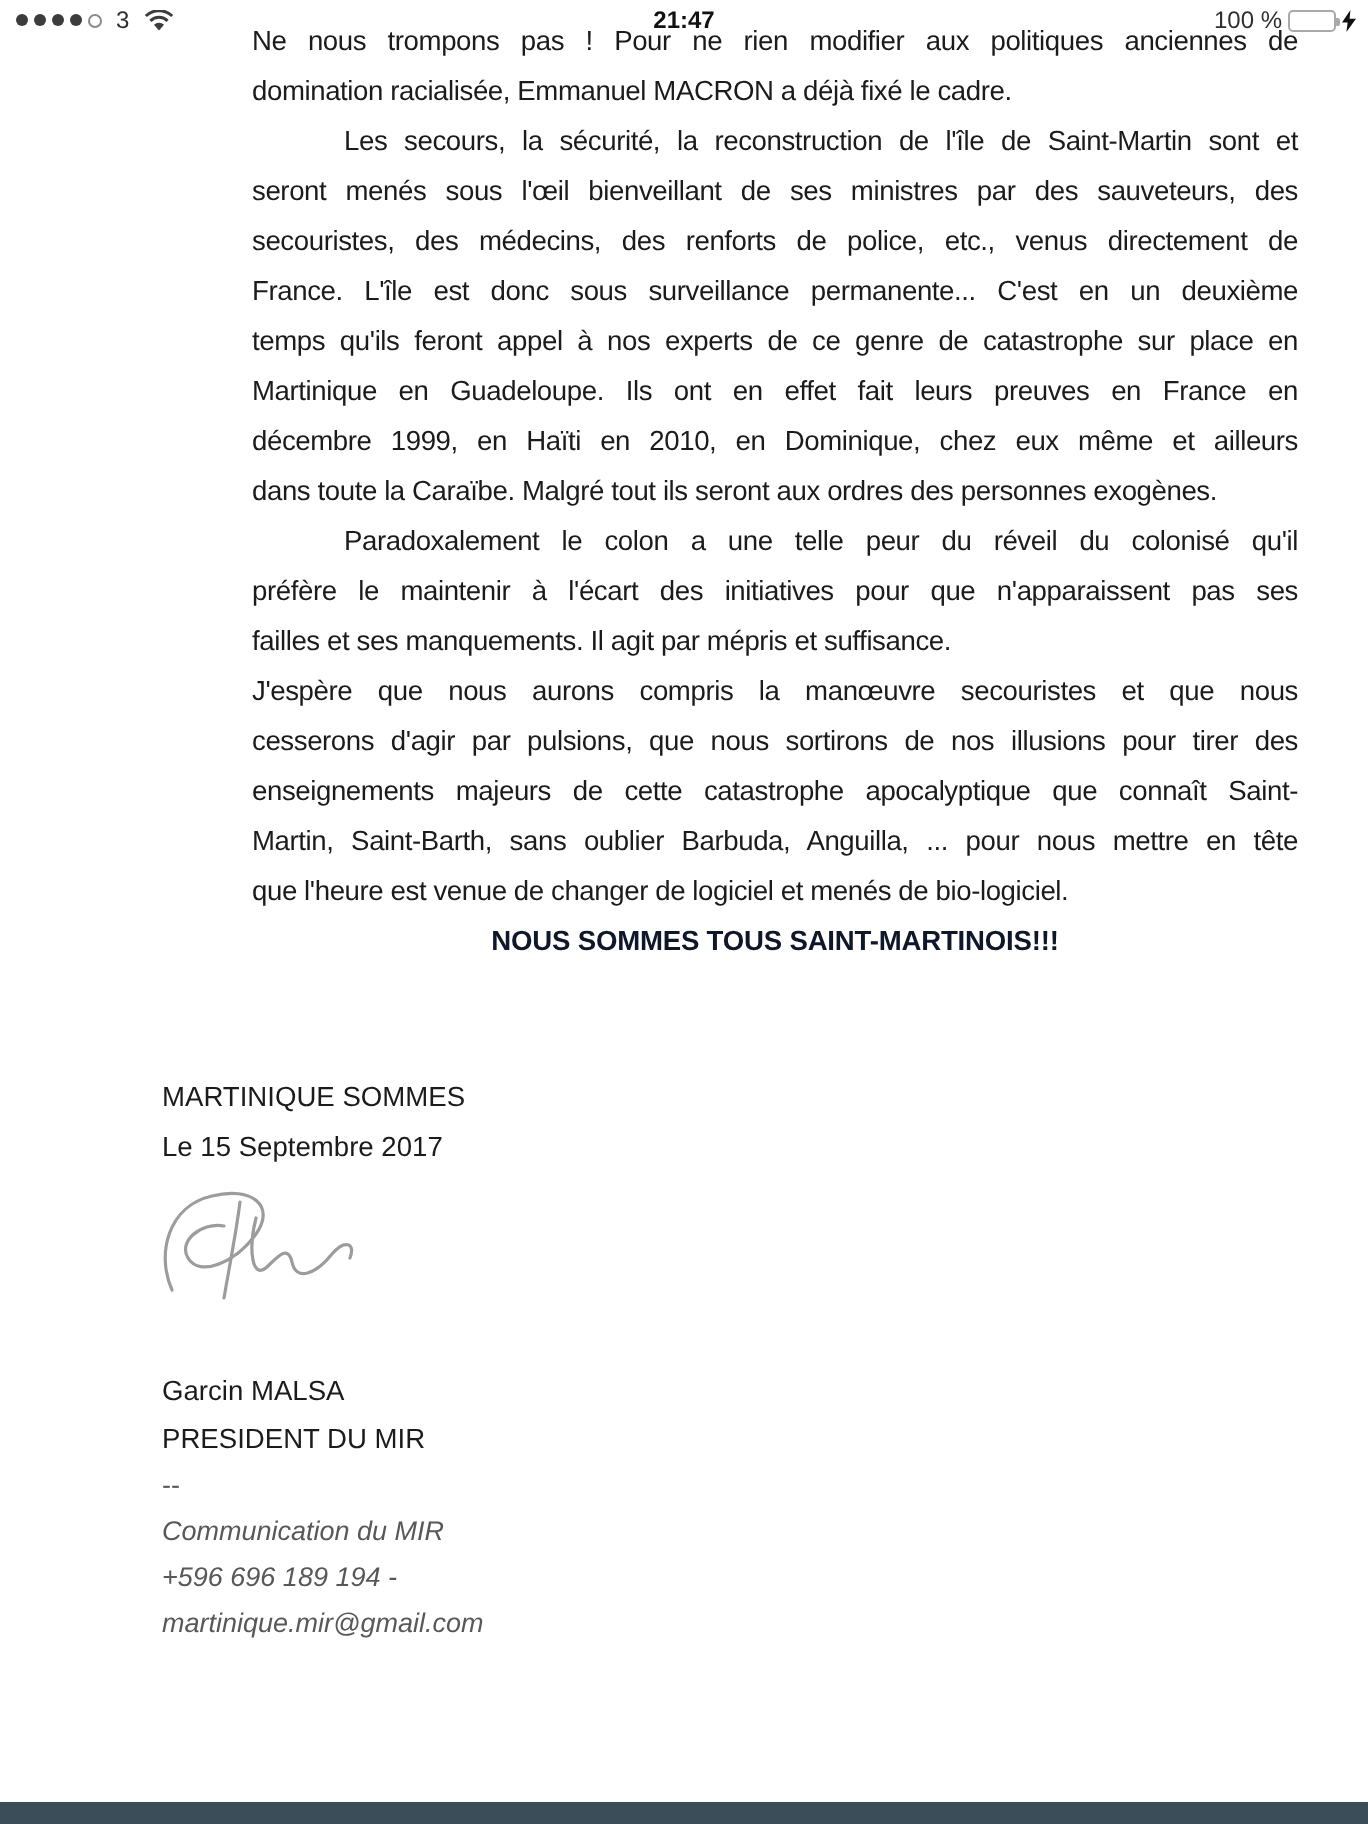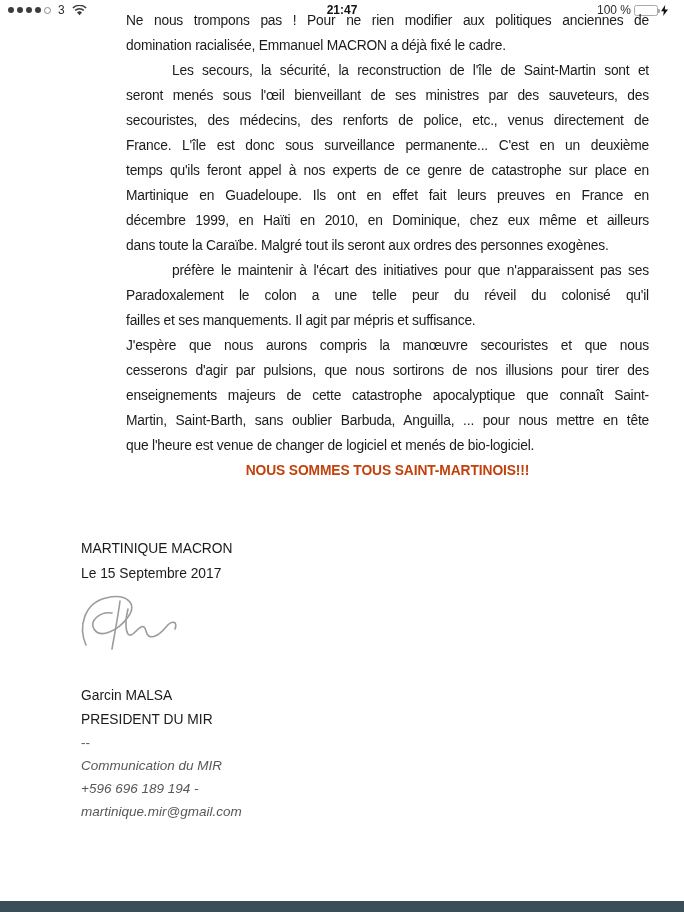--- a/index.html
+++ b/index.html
@@ -17,38 +17,38 @@
   .dot{width:6px;height:6px;border-radius:50%;}
   .dot.filled{background:#3c3c3c;}
   .dot.empty{background:transparent;border:1px solid #8a8a8a;width:5px;height:5px;}
   .carrier{font-size:12px;color:#2e2e2e;margin-left:2px;}
   .wifi{margin-left:2px;display:flex;align-items:center;}
   .sb-time{
     position:absolute; left:0; right:0; top:0; height:20px;
     display:flex; align-items:center; justify-content:center;
     font-weight:bold; font-size:12px; color:#111;
   }
-  .sb-right{position:absolute; right:16px; top:0; height:20px; display:flex; align-items:center; gap:3px;}
+  .sb-right{position:absolute; right:6px; top:0; height:20px; display:flex; align-items:center; gap:3px;}
   .batt-pct{font-size:12px;color:#2e2e2e;}
   .battery{position:relative; width:24px; height:11px; border:1px solid #a9a9a9; border-radius:2.5px; padding:1px; box-sizing:border-box;}
   .battery .fill{width:100%; height:100%; background:#57d769; border-radius:1px;}
   .battery .nub{position:absolute; right:-3px; top:3px; width:2px; height:4px; background:#a9a9a9; border-radius:0 1px 1px 0;}
   .bolt{display:flex;align-items:center;}
   
   .doc-body{
     position:absolute; left:81px; top:8px; width:523px;
     font-size:13.8px; letter-spacing:-0.2px; line-height:25px; color:#1b1b1b;margin-left:45px;
   }
   .para{margin:0;}
   .para .line{text-align:justify; text-align-last:justify; white-space:nowrap;}
   .para .line.last{text-align-last:left;}
   .para.indent .line:first-child{text-indent:46px;}
   .slogan{
     text-align:center; font-weight:bold; font-size:13.8px; letter-spacing:-0.1px;
-    line-height:25px; margin:0; color:#c2410c;
+    line-height:25px; margin:0; color:#0f172a;
   }
   .address-block{position:absolute; left:81px; top:536px; width:400px; line-height:25px; font-size:13.8px;}
   .signatory-block{position:absolute; left:81px; top:684px; width:400px; line-height:24px; font-size:13.8px;}
   .signature-svg{position:absolute; left:76px; top:591px;}
   
   .email-sig{
     position:absolute; left:81px; top:731px; width:400px;
     color:#58585a; font-size:13.5px; line-height:23px;
   }
   .email-sig .sep{font-style:normal;}
@@ -103,37 +103,37 @@
           <div class="line">Les secours, la sécurité, la reconstruction de l'île de Saint-Martin sont et</div>
           <div class="line">seront menés sous l'œil bienveillant de ses ministres par des sauveteurs, des</div>
           <div class="line">secouristes, des médecins, des renforts de police, etc., venus directement de</div>
           <div class="line">France. L'île est donc sous surveillance permanente... C'est en un deuxième</div>
           <div class="line">temps qu'ils feront appel à nos experts de ce genre de catastrophe sur place en</div>
           <div class="line">Martinique en Guadeloupe. Ils ont en effet fait leurs preuves en France en</div>
           <div class="line">décembre 1999, en Haïti en 2010, en Dominique, chez eux même et ailleurs</div>
           <div class="line last">dans toute la Caraïbe. Malgré tout ils seront aux ordres des personnes exogènes.</div>
         </div>
         <div class="para indent">
+          <div class="line">Paradoxalement le colon a une telle peur du réveil du colonisé qu'il</div>
           <div class="line">préfère le maintenir à l'écart des initiatives pour que n'apparaissent pas ses</div>
-          <div class="line">Paradoxalement le colon a une telle peur du réveil du colonisé qu'il</div>
           <div class="line last">failles et ses manquements. Il agit par mépris et suffisance.</div>
         </div>
         <div class="para">
           <div class="line">J'espère que nous aurons compris la manœuvre secouristes et que nous</div>
           <div class="line">cesserons d'agir par pulsions, que nous sortirons de nos illusions pour tirer des</div>
           <div class="line">enseignements majeurs de cette catastrophe apocalyptique que connaît Saint-</div>
           <div class="line">Martin, Saint-Barth, sans oublier Barbuda, Anguilla, ... pour nous mettre en tête</div>
           <div class="line last">que l'heure est venue de changer de logiciel et menés de bio-logiciel.</div>
         </div>
       </div>
     <div class="slogan">NOUS SOMMES TOUS SAINT-MARTINOIS!!!</div>
   </div>
 
   <div class="address-block">
-      <div class="list-line">MARTINIQUE MACRON</div>
+      <div class="list-line">MARTINIQUE SOMMES</div>
       <div class="list-line">Le 15 Septembre 2017</div>
     </div>
 
   <svg class="signature-svg" width="115" height="72" viewBox="0 0 115 72">
     <g fill="none" stroke="#9c9c9c" stroke-width="1.6" stroke-linecap="round">
       <path d="M10 54 C2 36 8 12 30 7 C50 2 62 12 52 26 C42 40 24 48 18 38 C13 30 24 20 36 22"></path>
       <path d="M44 10 C42 26 38 46 36 58"></path>
       <path d="M52 18 C48 34 50 50 58 42 C64 36 68 32 70 40 C72 50 82 46 90 36 C96 29 102 30 99 38"></path>
     </g>
   </svg>

